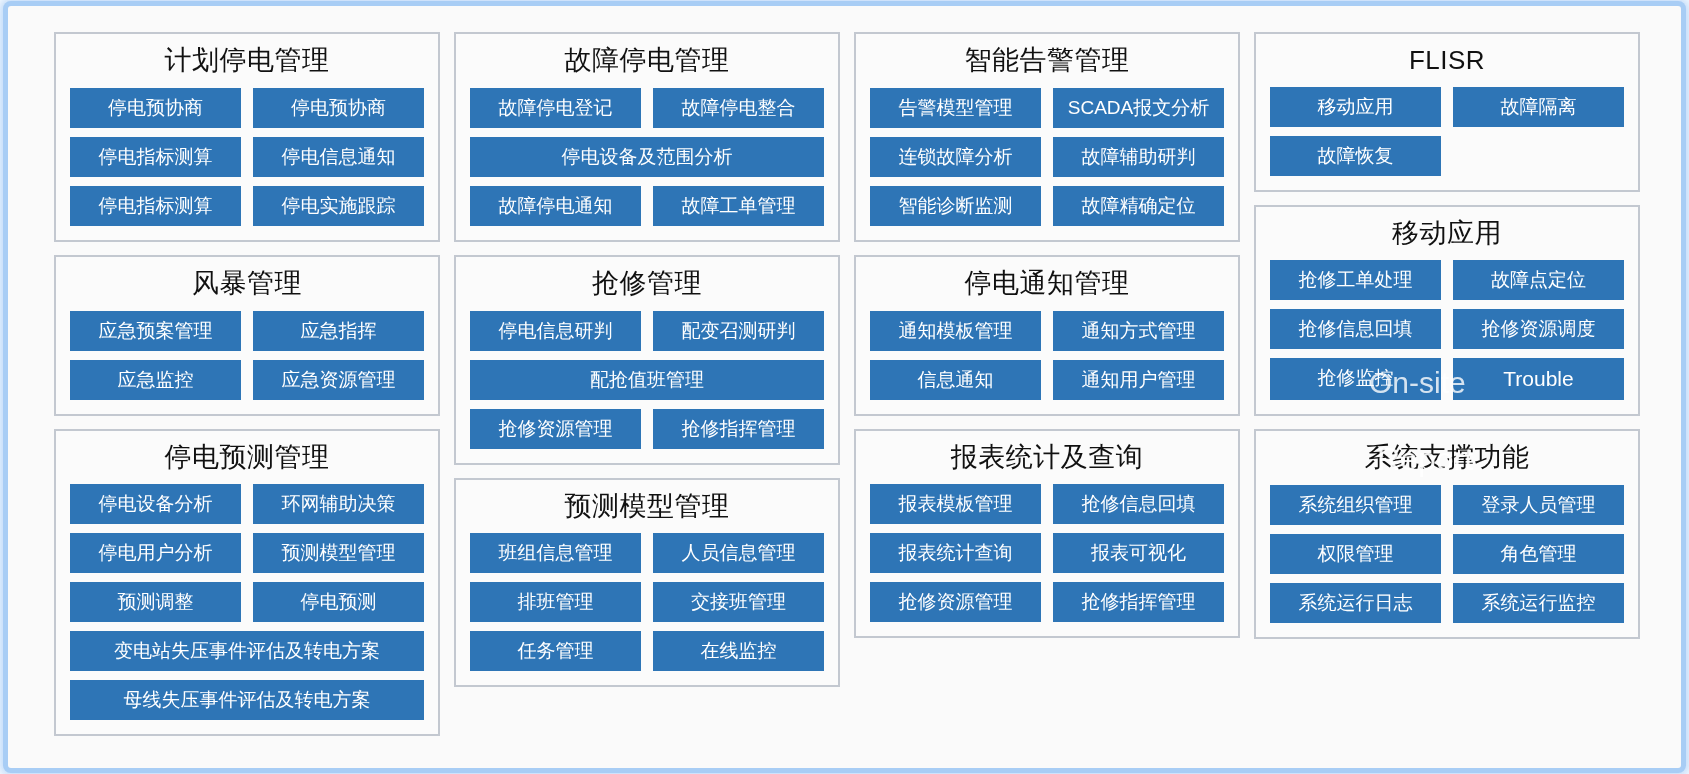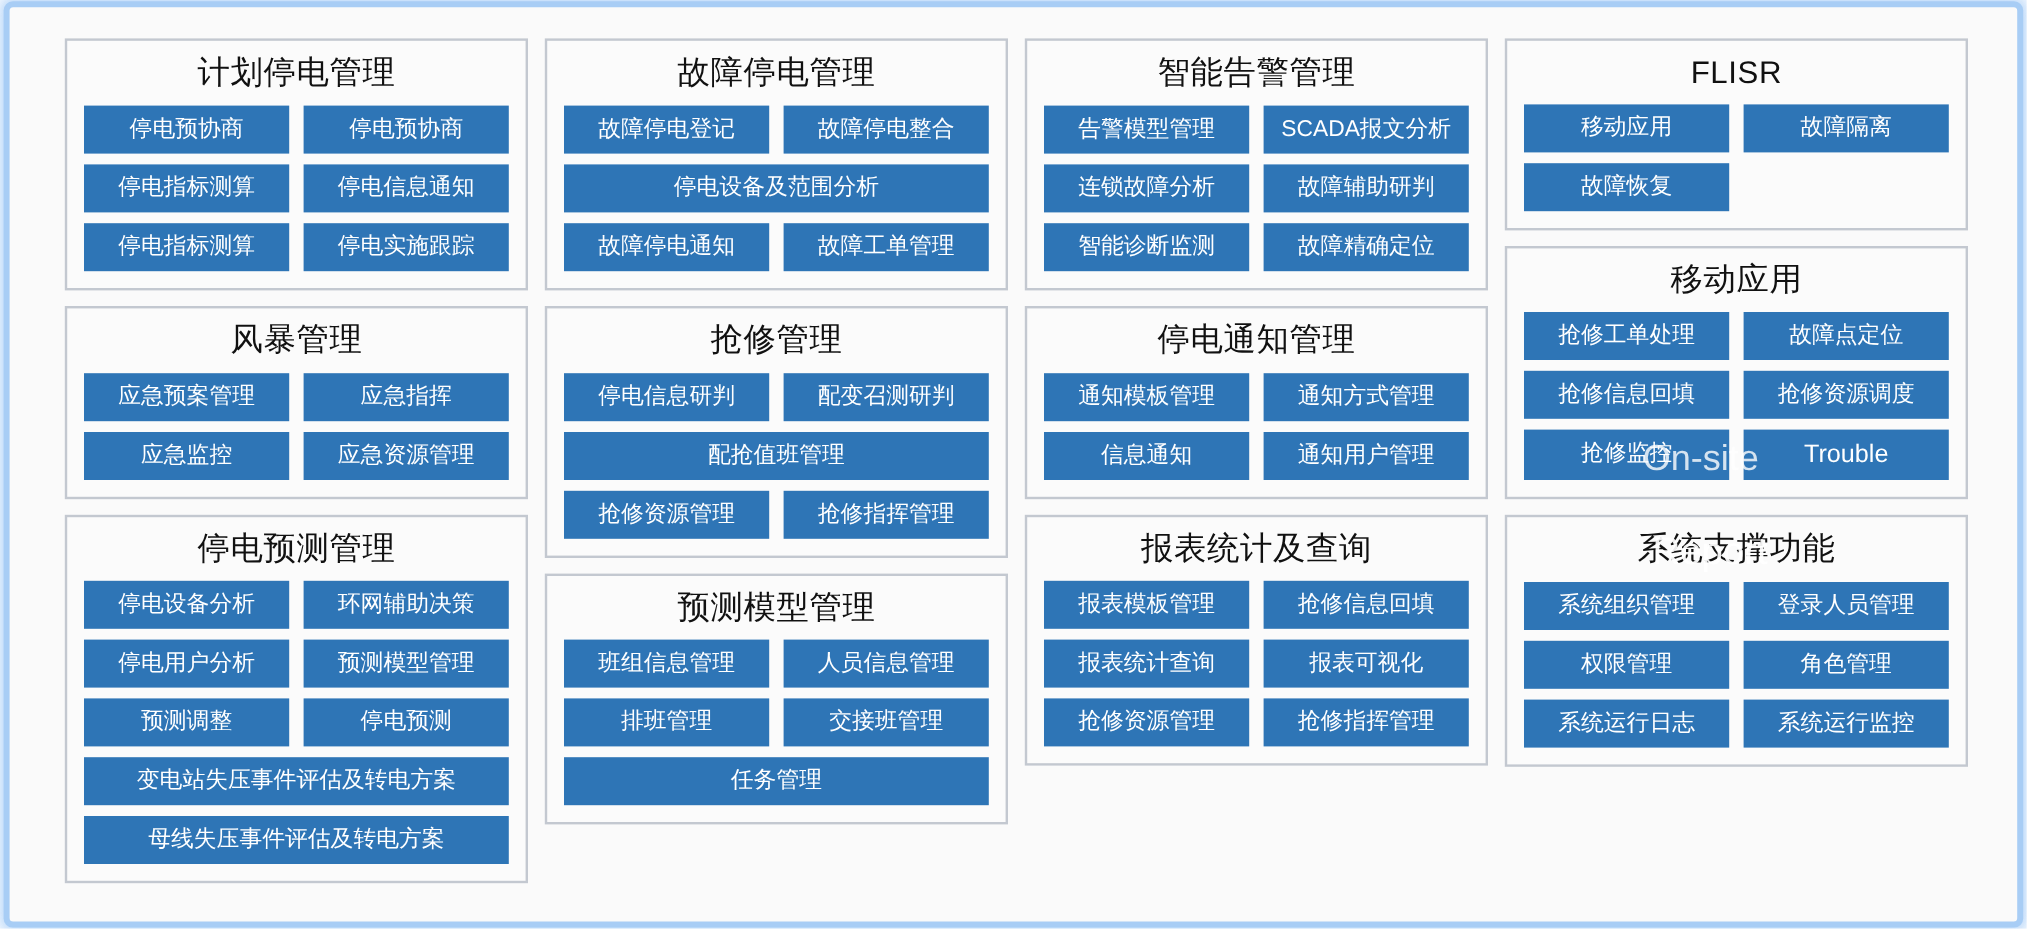--- a/index.html
+++ b/index.html
@@ -235,20 +235,21 @@
               <div class="row">
                 <div class="btn">班组信息管理</div>
                 <div class="btn">人员信息管理</div>
               </div>
               <div class="row">
                 <div class="btn">排班管理</div>
                 <div class="btn">交接班管理</div>
               </div>
               <div class="row">
                 <div class="btn">任务管理</div>
+                <div class="btn">在线监控</div>
               </div>
             </div>
           </div>
         </div>
         <div class="col">
           <div class="panel">
             <div class="panel-title">智能告警管理</div>
             <div class="rows">
               <div class="row">
                 <div class="btn">告警模型管理</div>

